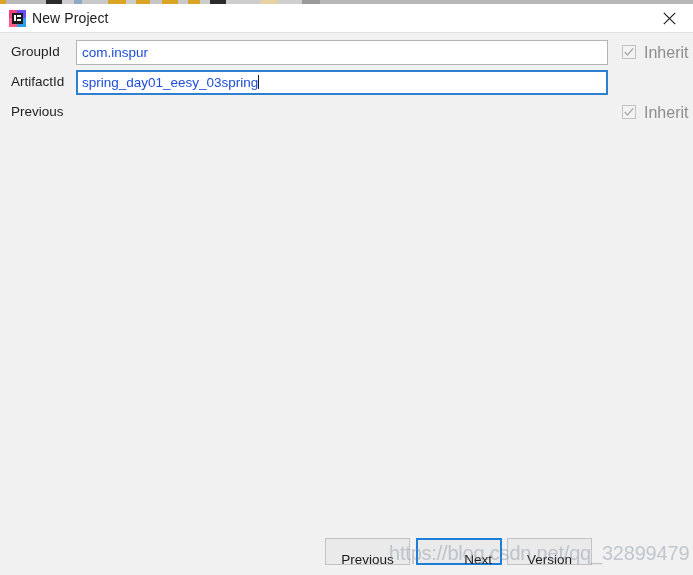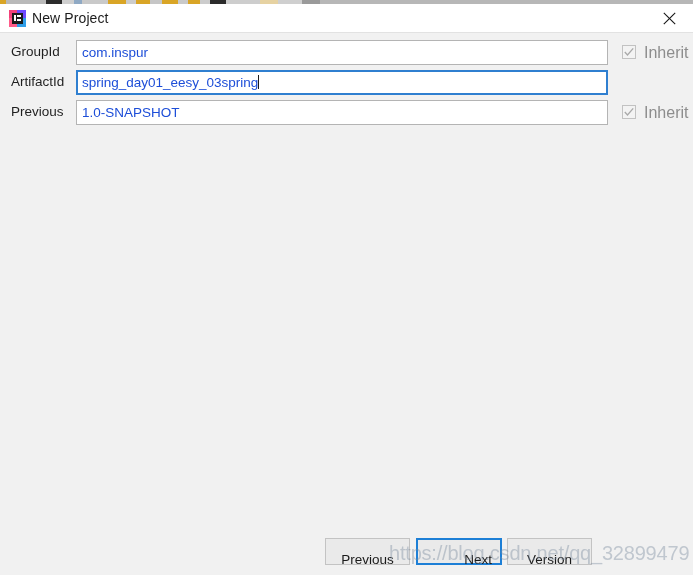--- a/index.html
+++ b/index.html
@@ -266,21 +266,20 @@
       </div>
     </div>
 
     <div class="row r1">
       <div class="lbl">ArtifactId</div>
       <div class="field focused"><span>spring_day01_eesy_03spring</span><span class="caret"></span></div>
     </div>
 
     <div class="row r2">
       <div class="lbl">Previous</div>
-      <div class="field" placeholder="">1.0-SNAPSHOT</div>
       <div class="inherit">
         <span class="box">
           <svg width="10" height="10" viewBox="0 0 10 10" xmlns="http://www.w3.org/2000/svg">
             <polyline points="0.8,5 3.5,8 9.2,1.4" fill="none" stroke="#a9a9a9" stroke-width="1.3"></polyline>
           </svg>
         </span>
         <span class="txt">Inherit</span>
       </div>
     </div>
 

